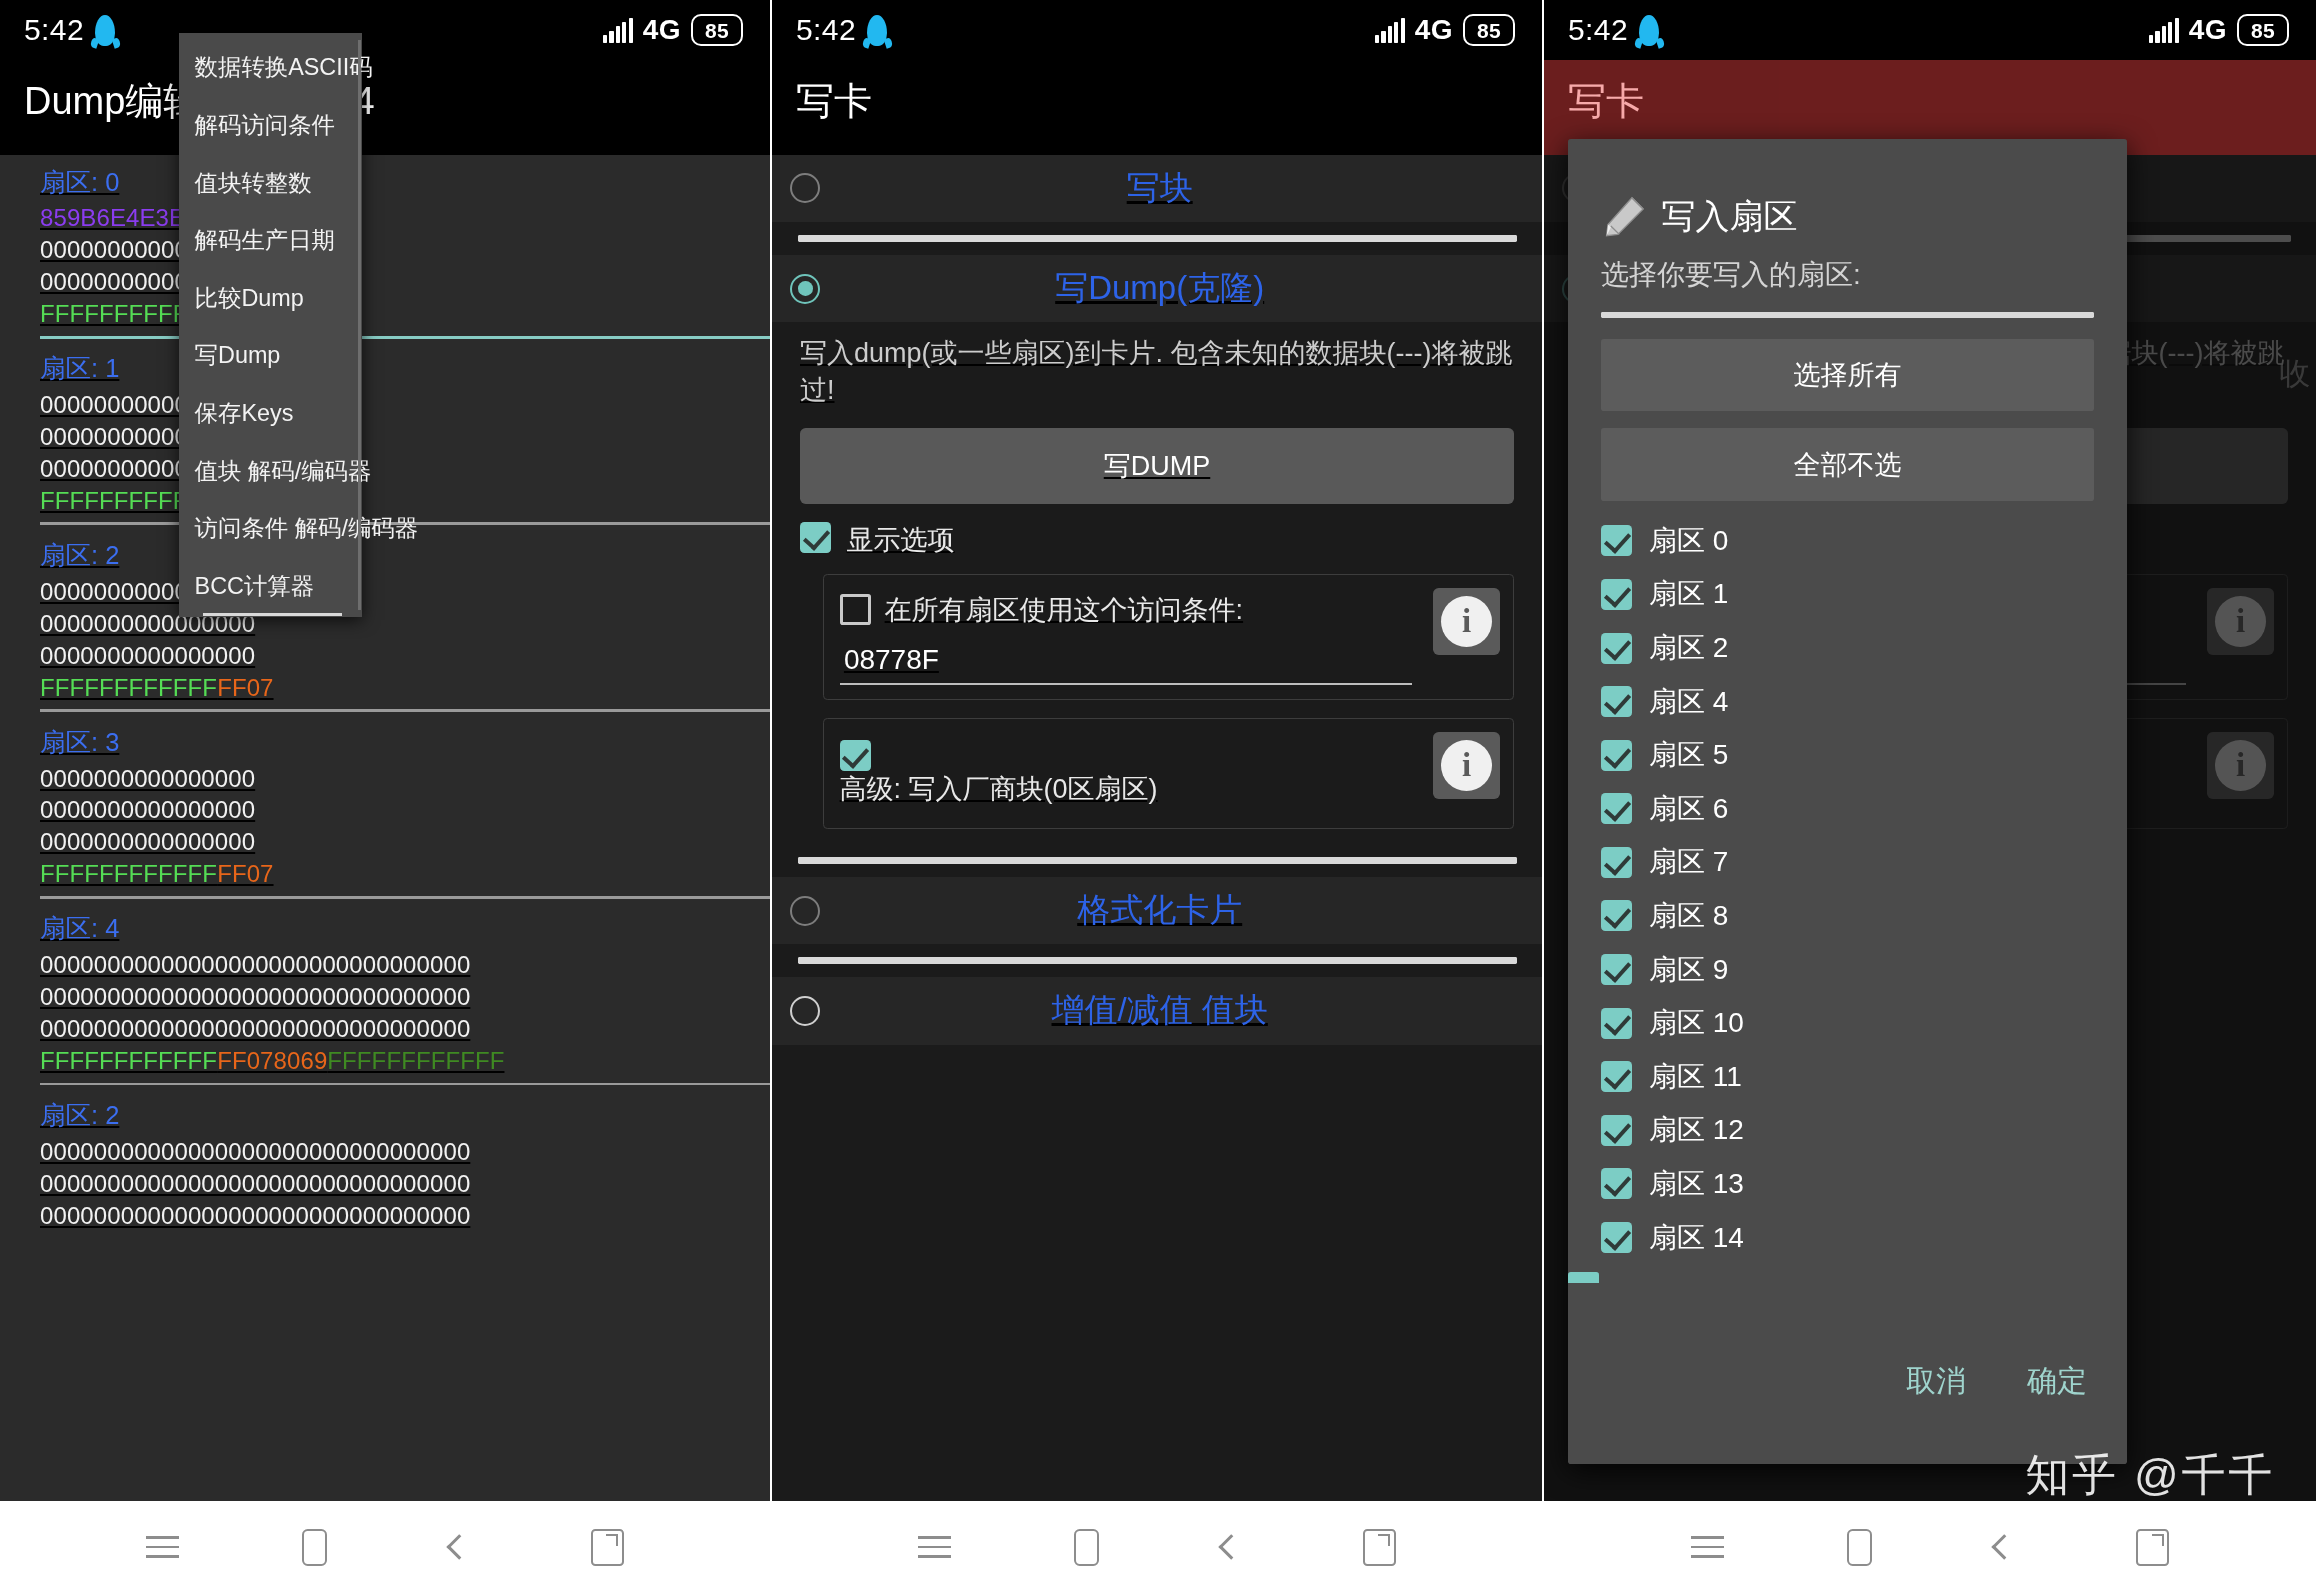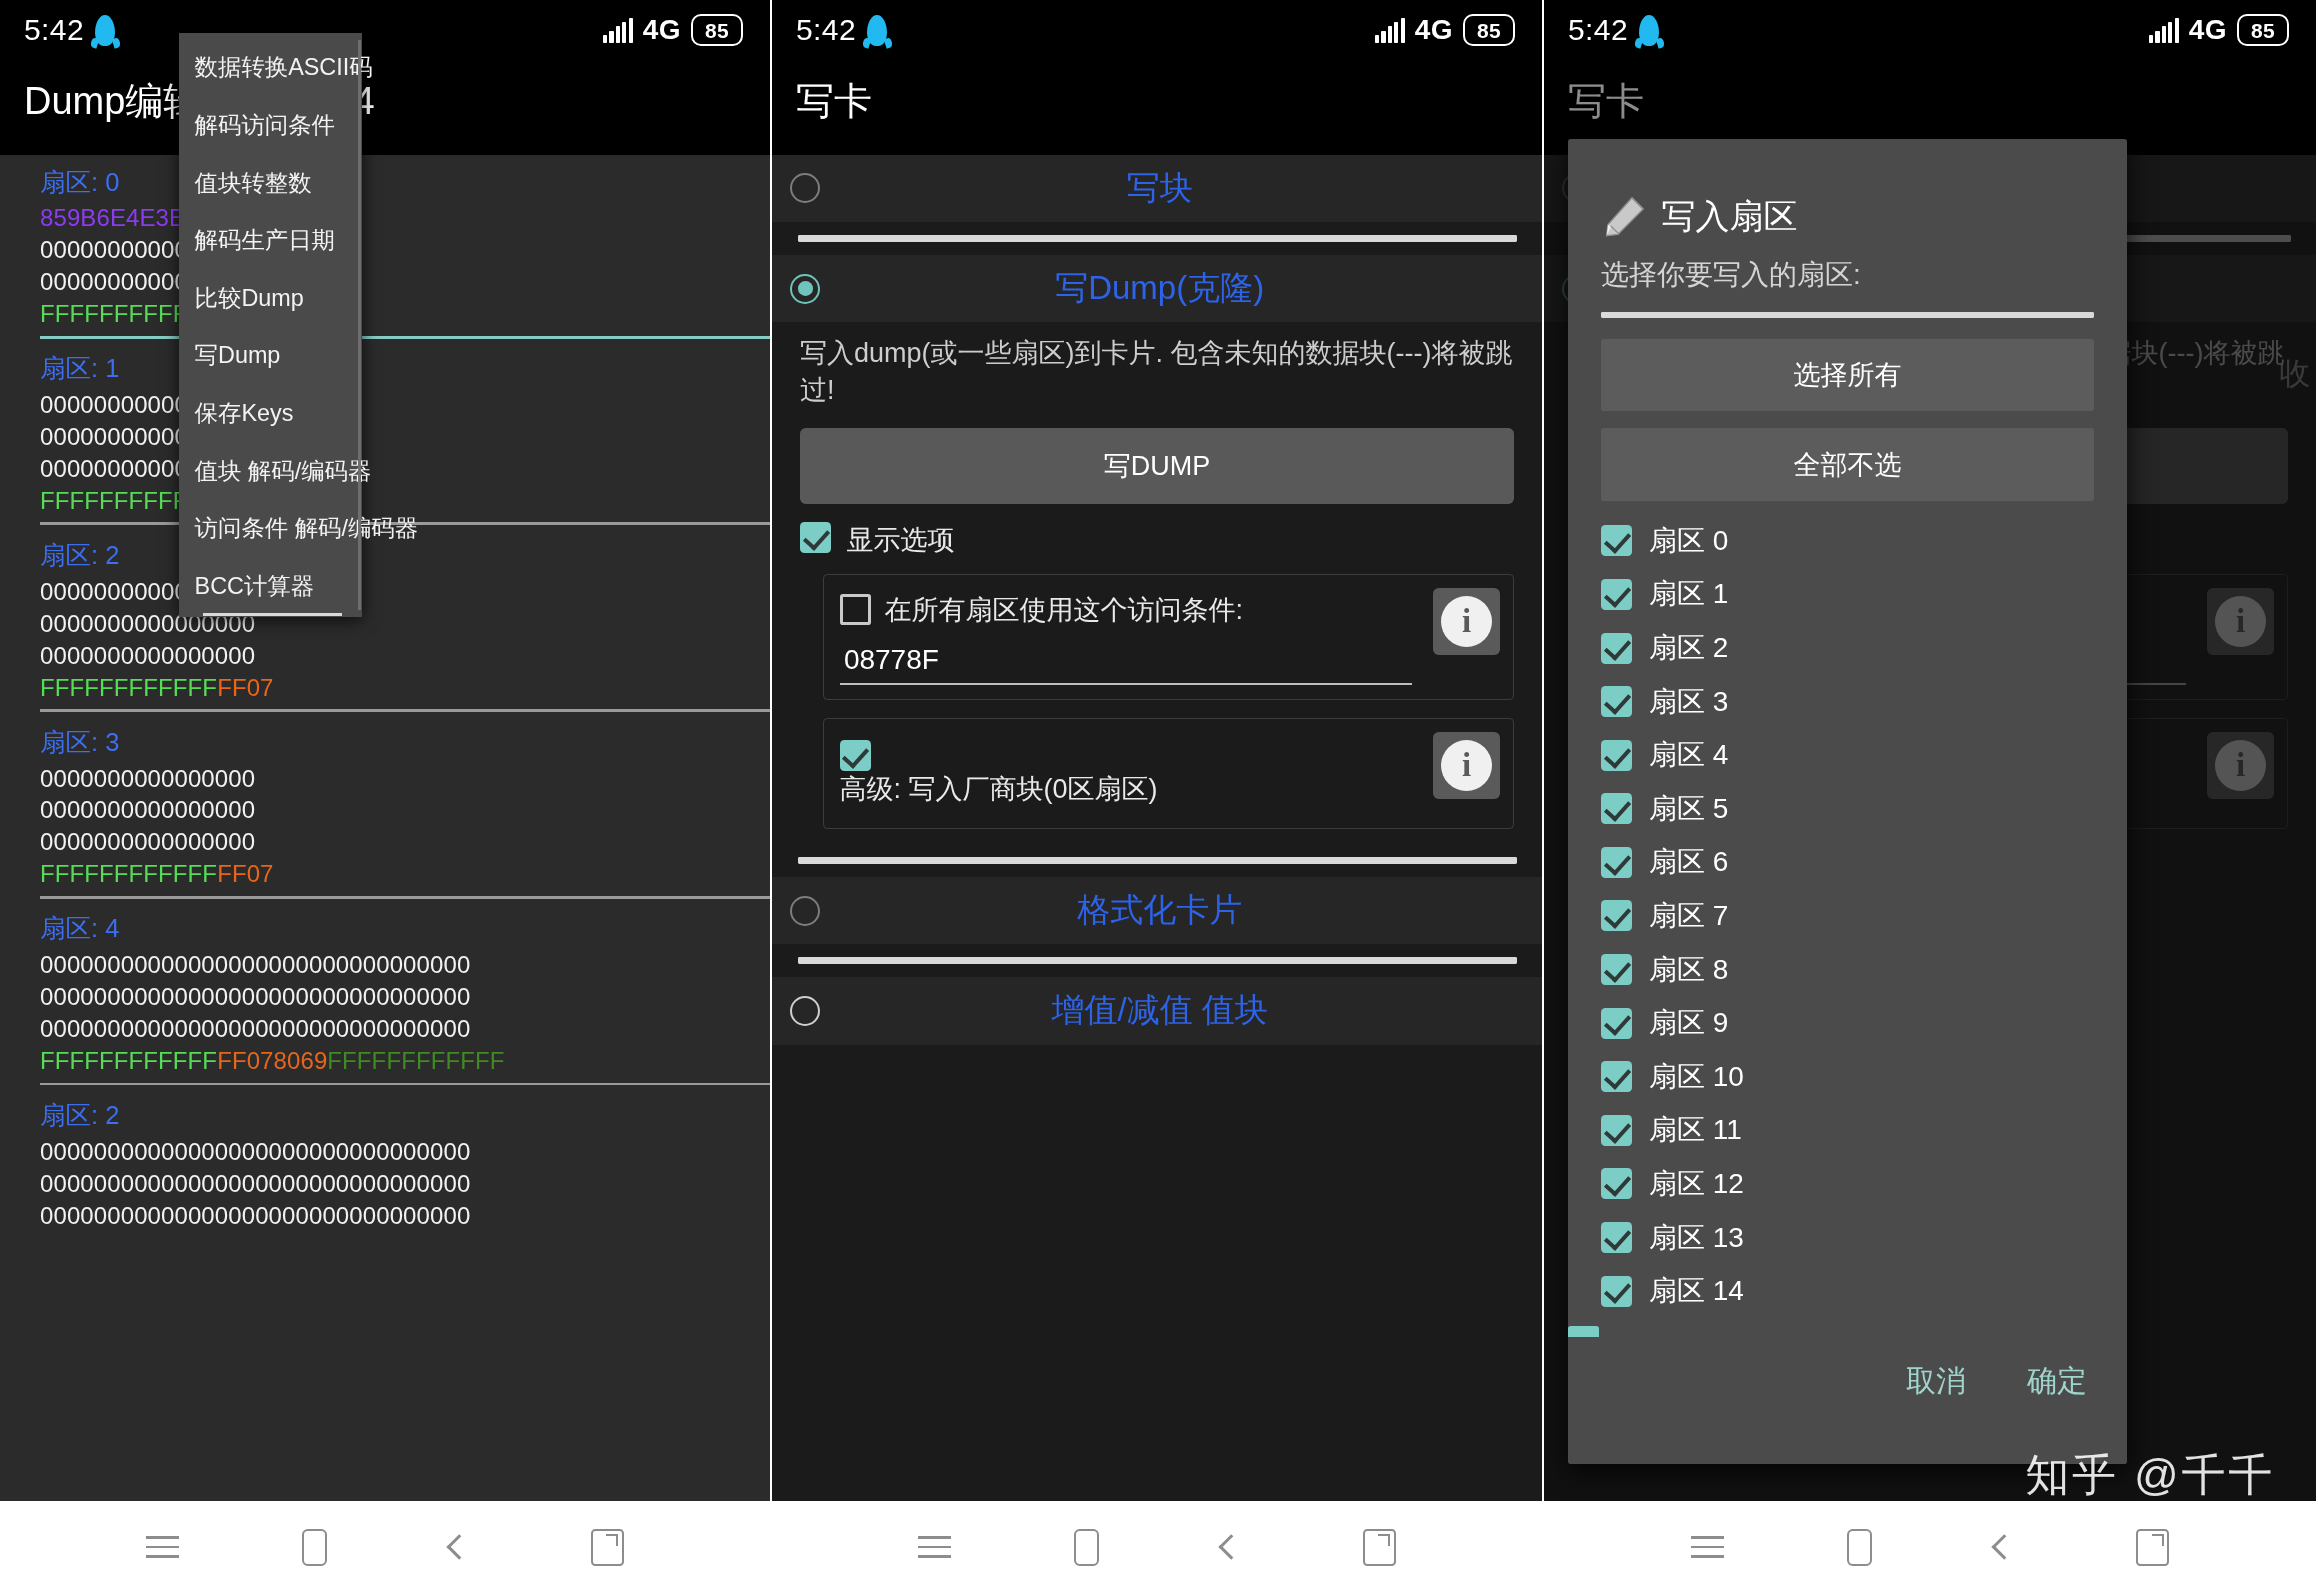--- a/index.html
+++ b/index.html
@@ -4,21 +4,21 @@
 <style>
   * { box-sizing: border-box; margin:0; padding:0; }
   html,body { background:#ffffff; }
   body {
     width:2319px; height:1593px;
     font-family:"Liberation Sans","DejaVu Sans",sans-serif;
     overflow:hidden;
     position:relative;
   }
   .screens { display:flex; width:2319px; height:1593px; }
-  .panel { position:relative; overflow:hidden; background:#000000; }
+  .panel { position:relative; overflow:hidden; background:#ef4444;text-decoration:underline; }
   .p1 { width:770px; }
   .p2 { width:772px; border-left:2.8px solid #fff; }
   .p3 { width:774px; border-left:2.8px solid #fff; }
 
   
   .statusbar{
     height:60px; background:#000; color:#fff;
     display:flex; align-items:center; justify-content:space-between;
     padding:0 27px 0 24px; font-size:30px; letter-spacing:0.4px;
   }
@@ -460,24 +460,20 @@
             <div class="sec-item">
               <div class="sec-cb"></div>
               <div class="sec-label">扇区 1</div>
             </div>
             <div class="sec-item">
               <div class="sec-cb"></div>
               <div class="sec-label">扇区 2</div>
             </div>
             <div class="sec-item">
               <div class="sec-cb"></div>
-              <div class="sec-label">扇区 3</div>
-            </div>
-            <div class="sec-item">
-              <div class="sec-cb"></div>
               <div class="sec-label">扇区 4</div>
             </div>
             <div class="sec-item">
               <div class="sec-cb"></div>
               <div class="sec-label">扇区 5</div>
             </div>
             <div class="sec-item">
               <div class="sec-cb"></div>
               <div class="sec-label">扇区 6</div>
             </div>

